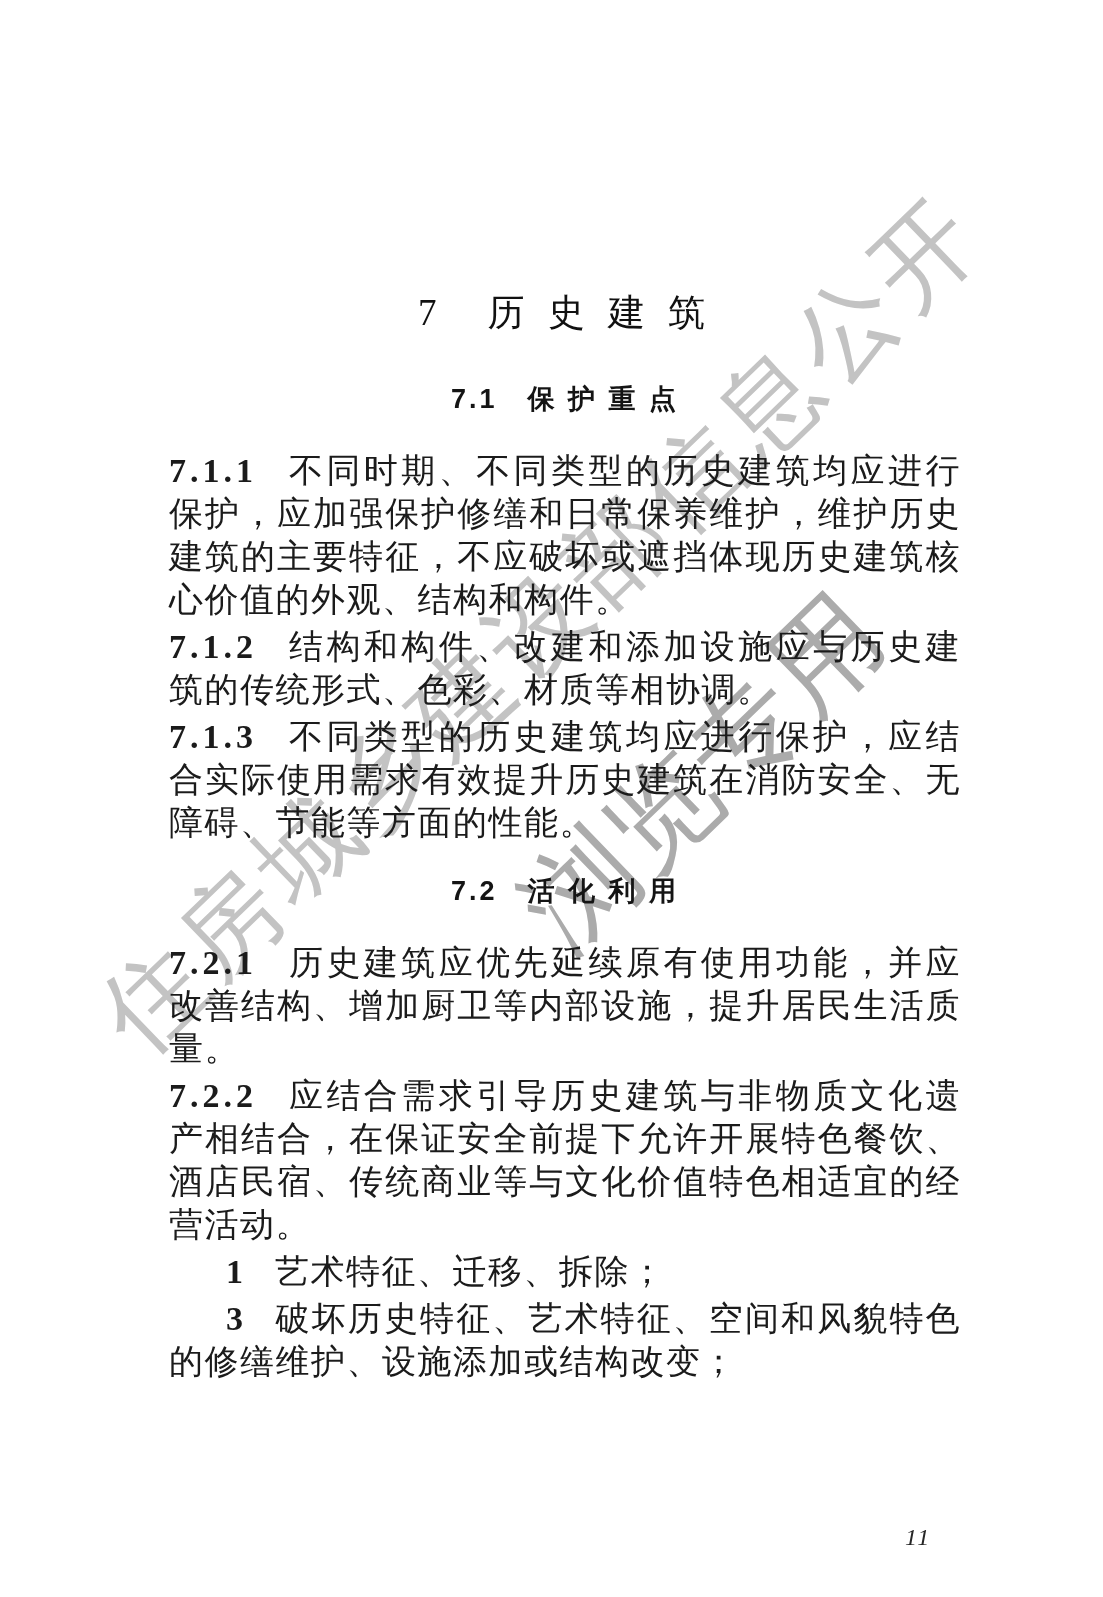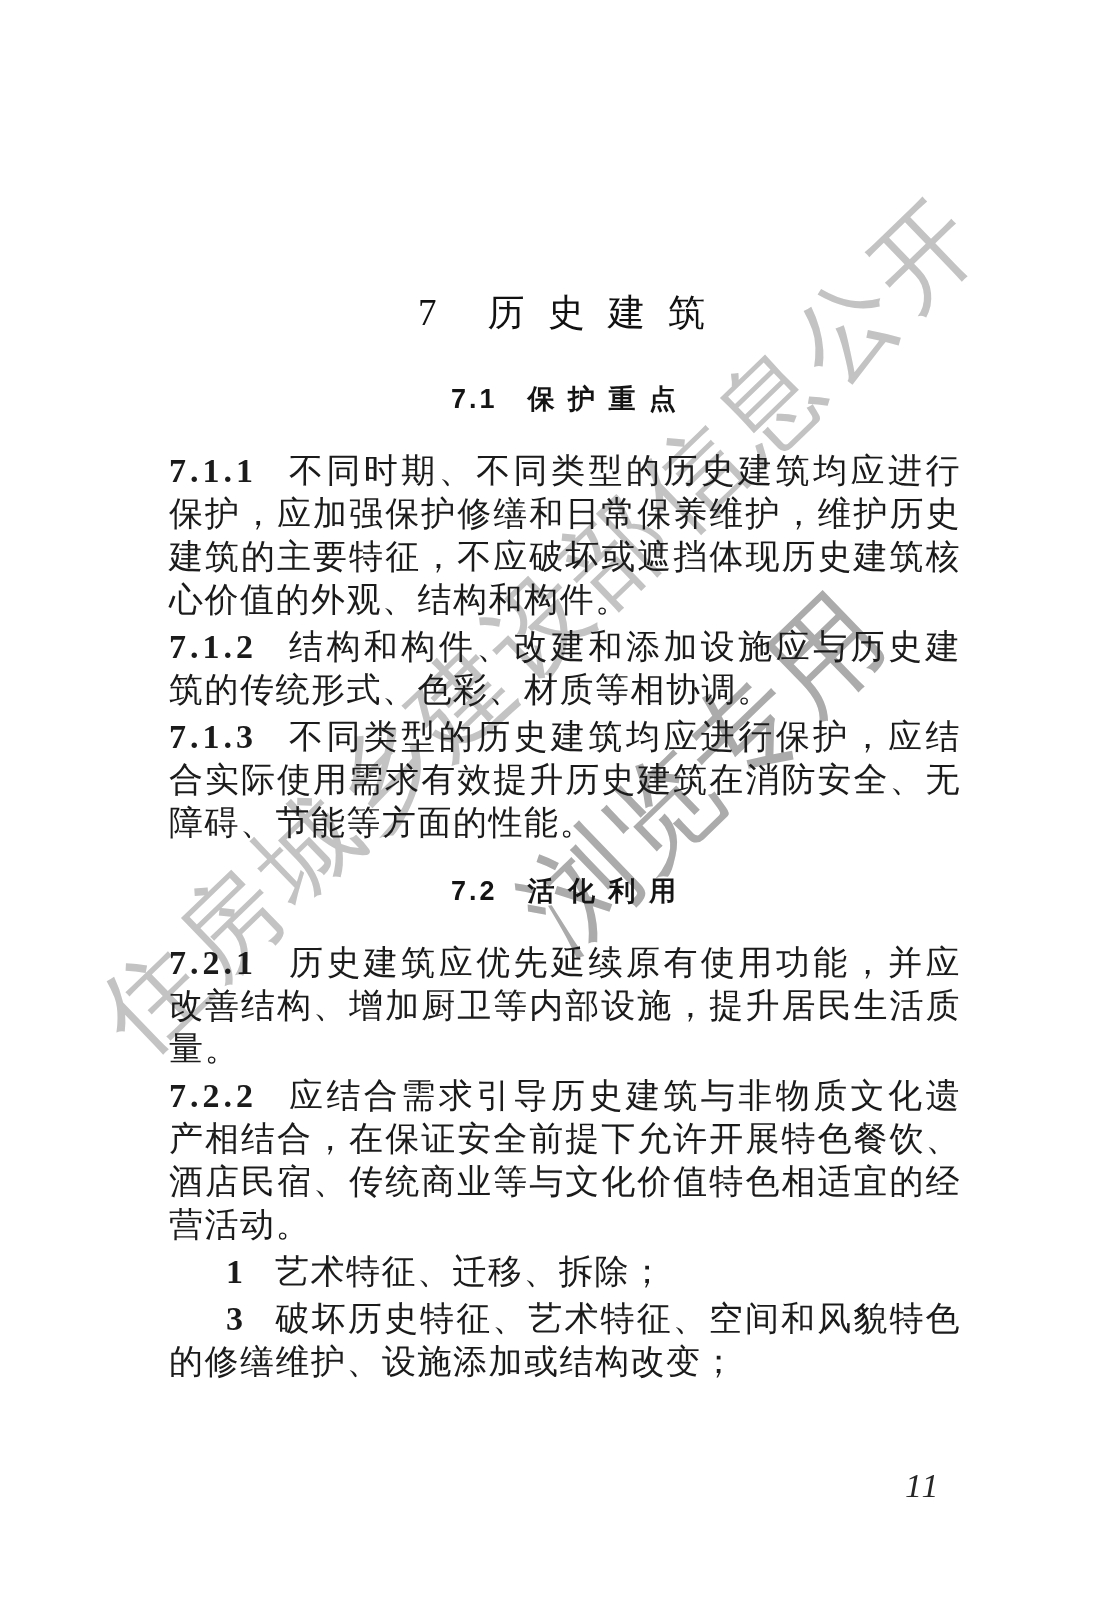--- a/index.html
+++ b/index.html
@@ -75,23 +75,23 @@
     font-weight: bold;
     letter-spacing: 4px;
     padding-right: 30px;
     white-space: nowrap;
   }
   .item .num { letter-spacing: 0; padding-right: 32px; }
 
   
   .pageno {
     position: absolute;
-    left: 905px; top: 1468px;
+    left: 905px; top: 1519px;
     z-index: 1;
-    font-size: 34px;
+    font-size: 24px;
     line-height: 36px;
     font-style: italic;
     color: #262626;
     letter-spacing: 2px;
   }
 </style>
 </head>
 <body>
 
 <div class="page">

